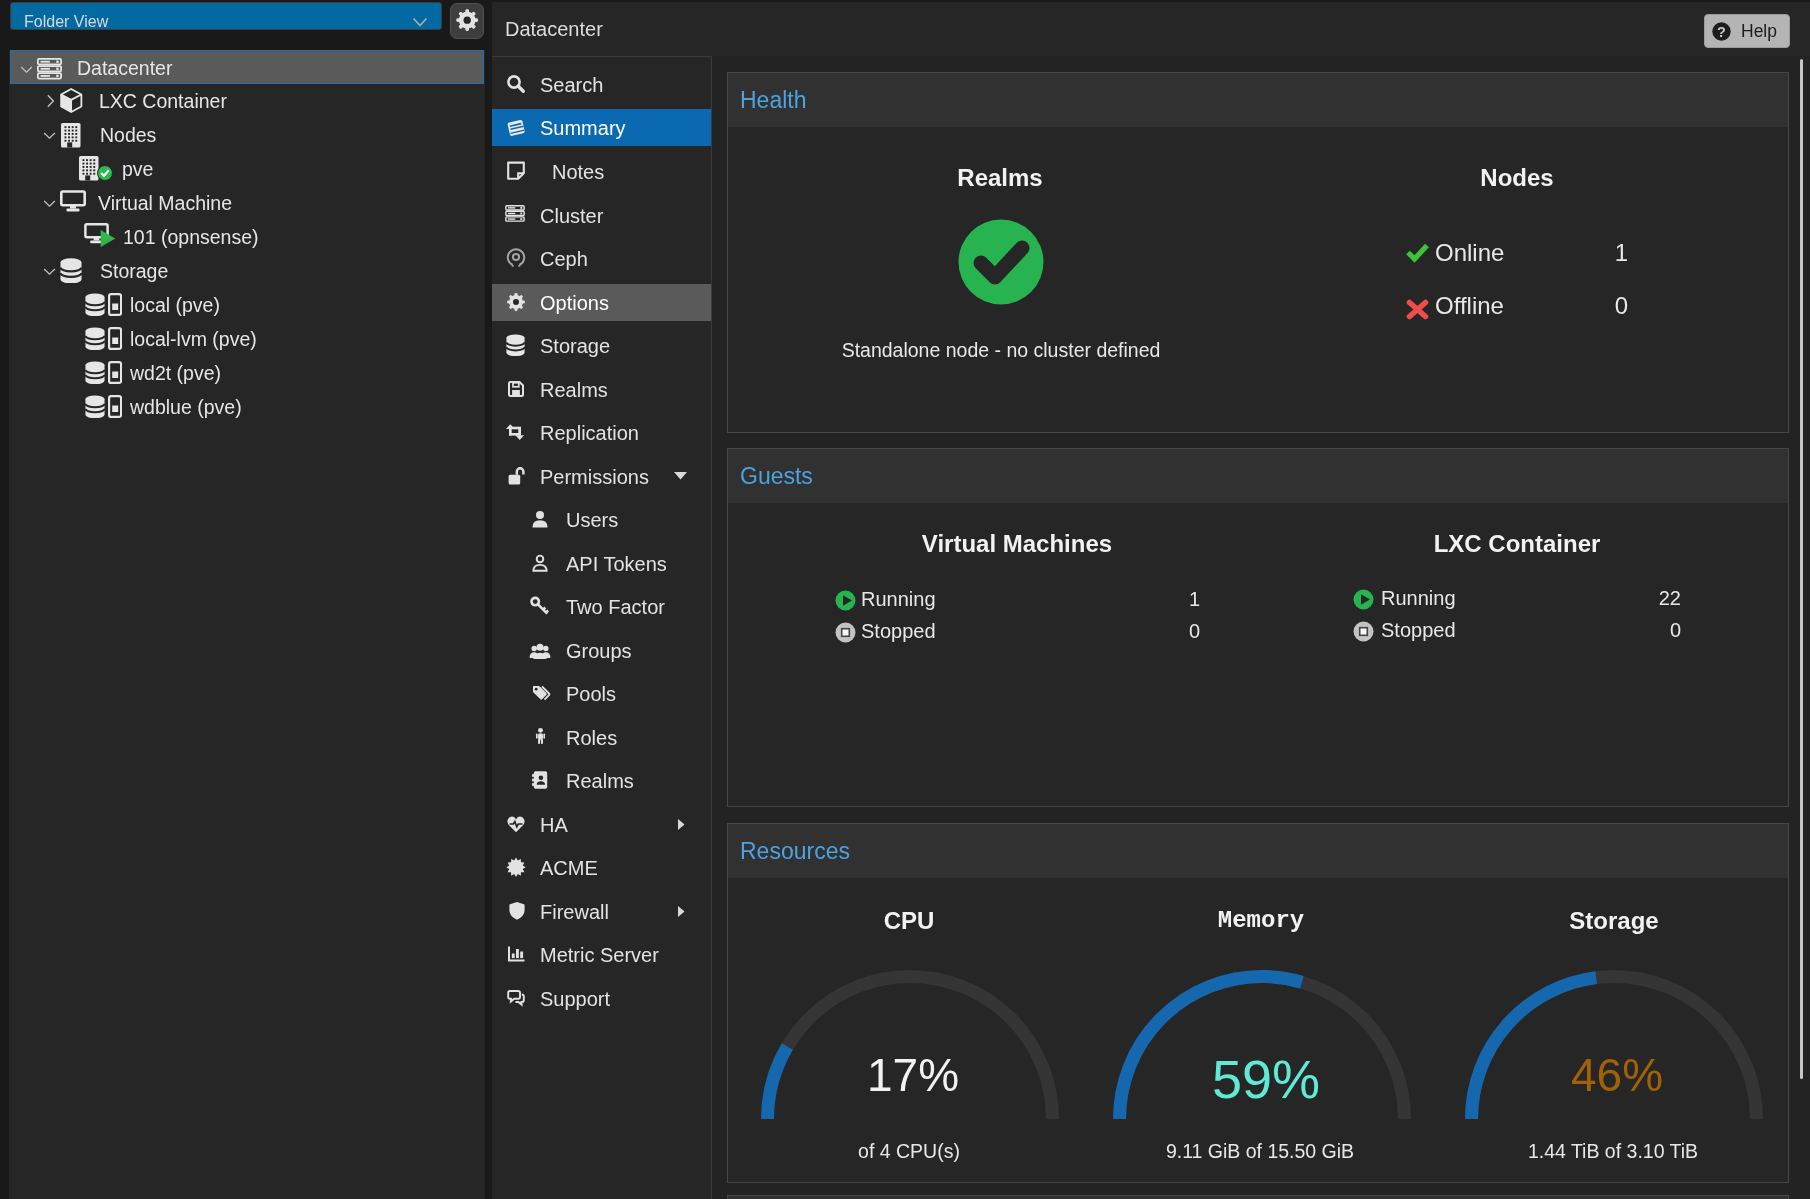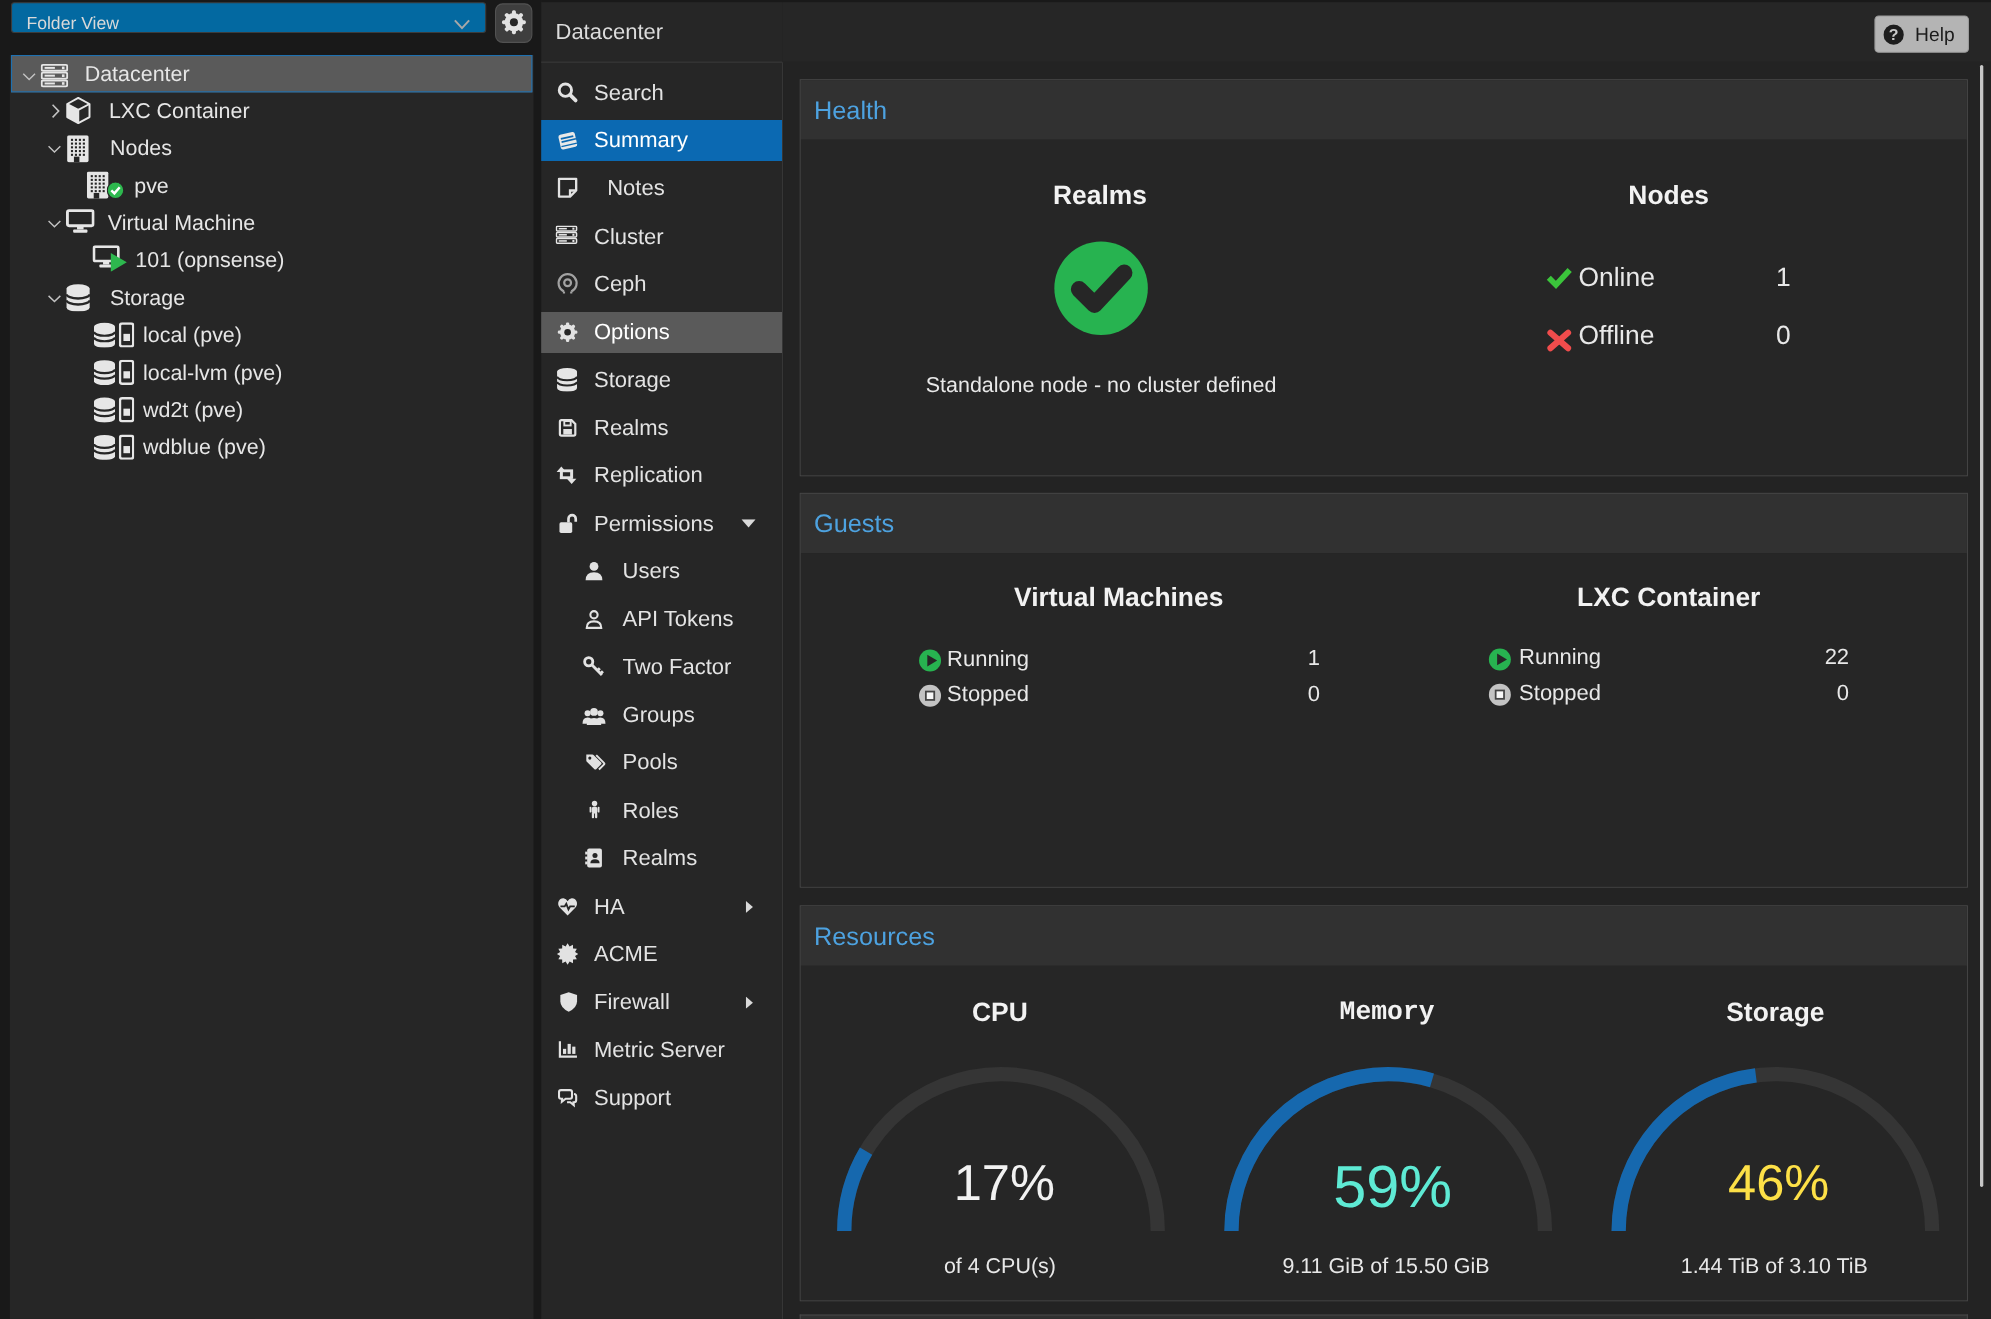--- a/index.html
+++ b/index.html
@@ -578,19 +578,19 @@
   <svg class="abs" style="left:1112px;top:969px" width="300" height="152" viewBox="0 0 300 152">
     <path d="M7.5 150 A142.5 142.5 0 0 1 292.5 150" fill="none" stroke="#353535" stroke-width="13"></path>
     <path d="M7.5 150 A142.5 142.5 0 0 1 292.5 150" fill="none" stroke="#1668ae" stroke-width="13" stroke-dasharray="264.1 1000"></path>
   </svg>
   <svg class="abs" style="left:1464px;top:969px" width="300" height="152" viewBox="0 0 300 152">
     <path d="M7.5 150 A142.5 142.5 0 0 1 292.5 150" fill="none" stroke="#353535" stroke-width="13"></path>
     <path d="M7.5 150 A142.5 142.5 0 0 1 292.5 150" fill="none" stroke="#1668ae" stroke-width="13" stroke-dasharray="205.9 1000"></path>
   </svg>
   <div class="rtxt" style="left:913px;top:1048px;transform:translateX(-50%);font-size:46px;color:#f2f2f2;">17%</div>
   <div class="rtxt" style="left:1266px;top:1048px;transform:translateX(-50%);font-size:54px;color:#5eead4;">59%</div>
-  <div class="rtxt" style="left:1617px;top:1048px;transform:translateX(-50%);font-size:46px;color:#fde047;">46%</div>
+  <div class="rtxt" style="left:1617px;top:1048px;transform:translateX(-50%);font-size:46px;color:#a16207;">46%</div>
   <div class="rtxt" style="left:909px;top:1140px;transform:translateX(-50%);font-size:19.5px;">of 4 CPU(s)</div>
   <div class="rtxt" style="left:1260px;top:1140px;transform:translateX(-50%);font-size:19.5px;">9.11 GiB of 15.50 GiB</div>
   <div class="rtxt" style="left:1613px;top:1140px;transform:translateX(-50%);font-size:19.5px;">1.44 TiB of 3.10 TiB</div>
   <div class="abs" style="left:727px;top:1195px;width:1062px;height:4px;background:#313131;border:1px solid #474747;border-bottom:none;"></div>
   <div id="scrollthumb" class="abs"></div>
 </div>
 
 </body></html>

